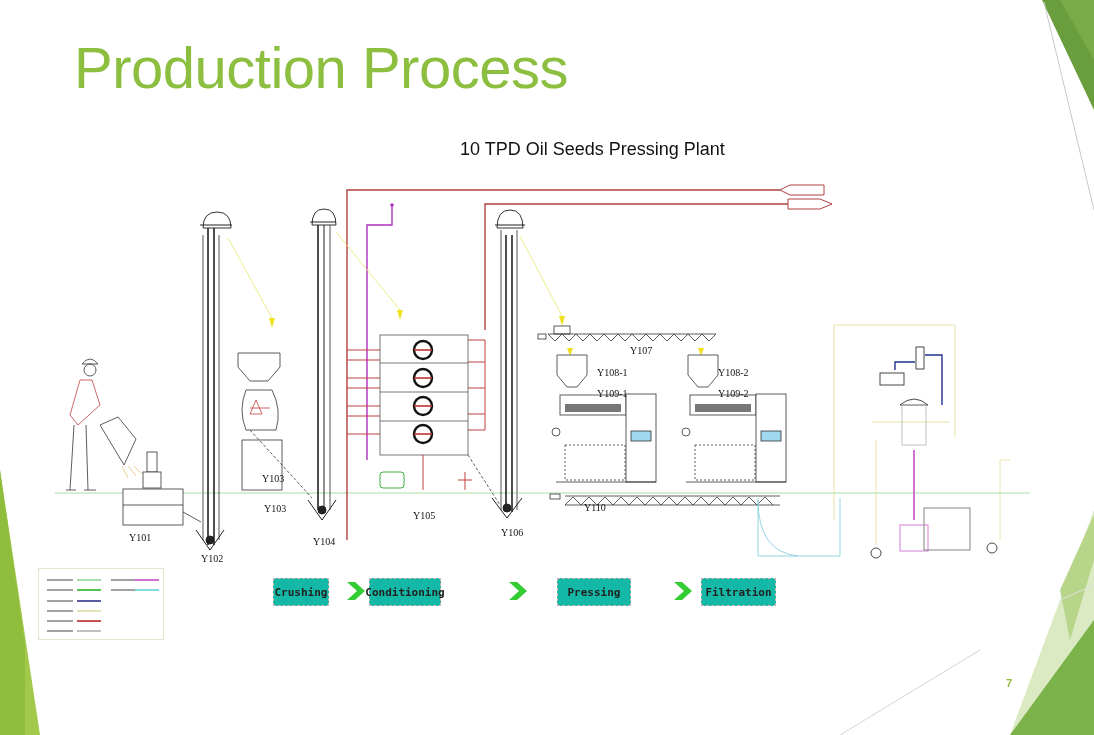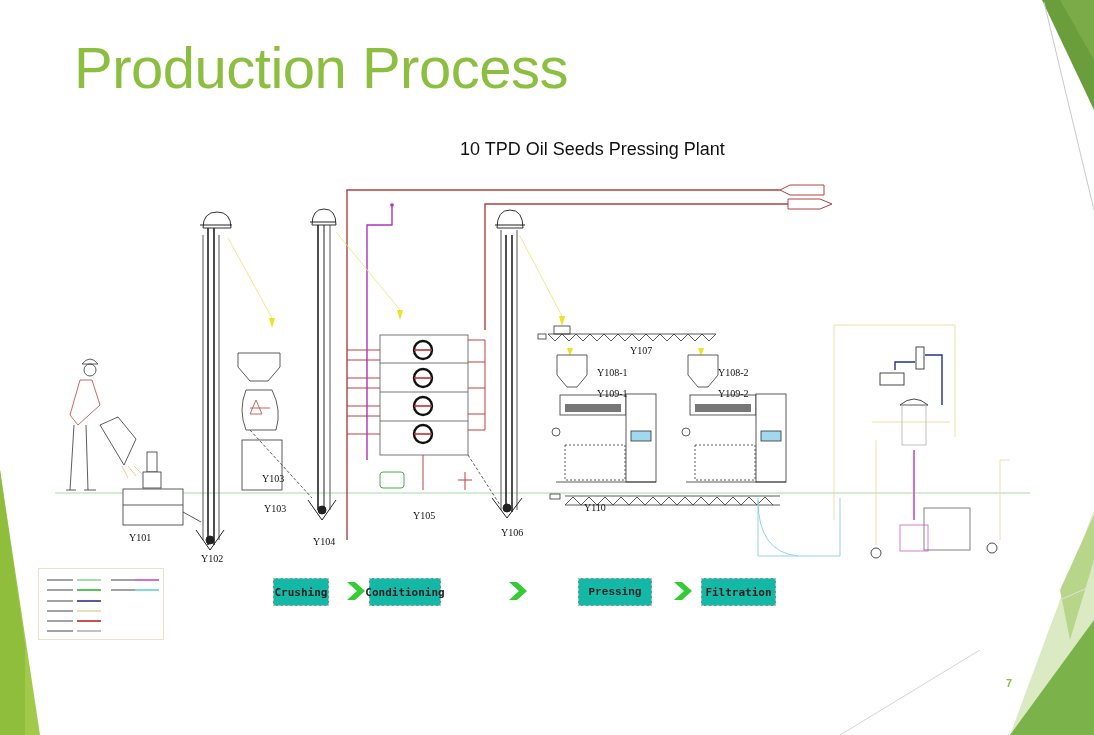--- a/index.html
+++ b/index.html
@@ -244,19 +244,19 @@
 </div>
 
 <div class="step" style="left:273px;width:54px;">Crushing</div>
 <svg class="chev" style="left:345px;" viewBox="0 0 22 22">
     <polygon points="2,2 10,2 20,11 10,20 2,20 12,11" fill="#33cc33"></polygon>
   </svg>
 <div class="step" style="left:369px;width:70px;">Conditioning</div>
 <svg class="chev" style="left:507px;" viewBox="0 0 22 22">
     <polygon points="2,2 10,2 20,11 10,20 2,20 12,11" fill="#33cc33"></polygon>
   </svg>
-<div class="step" style="left:578px;width:72px;font-family:Liberation Mono, monospace;">Pressing</div>
+<div class="step" style="left:557px;width:72px;">Pressing</div>
 <svg class="chev" style="left:672px;" viewBox="0 0 22 22">
     <polygon points="2,2 10,2 20,11 10,20 2,20 12,11" fill="#33cc33"></polygon>
   </svg>
 <div class="step" style="left:701px;width:73px;">Filtration</div>
 
 <div id="pagenum">7</div>
 
 </body></html>

